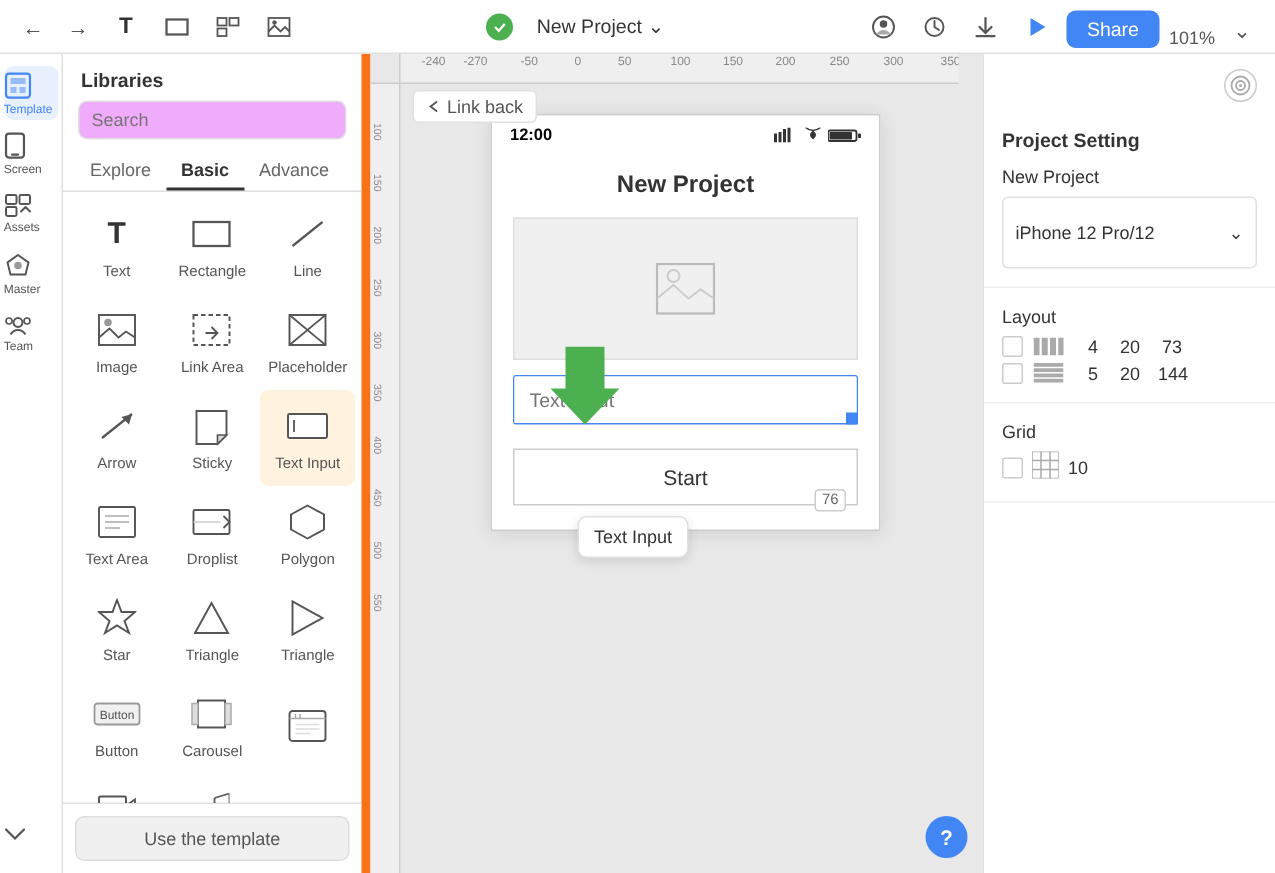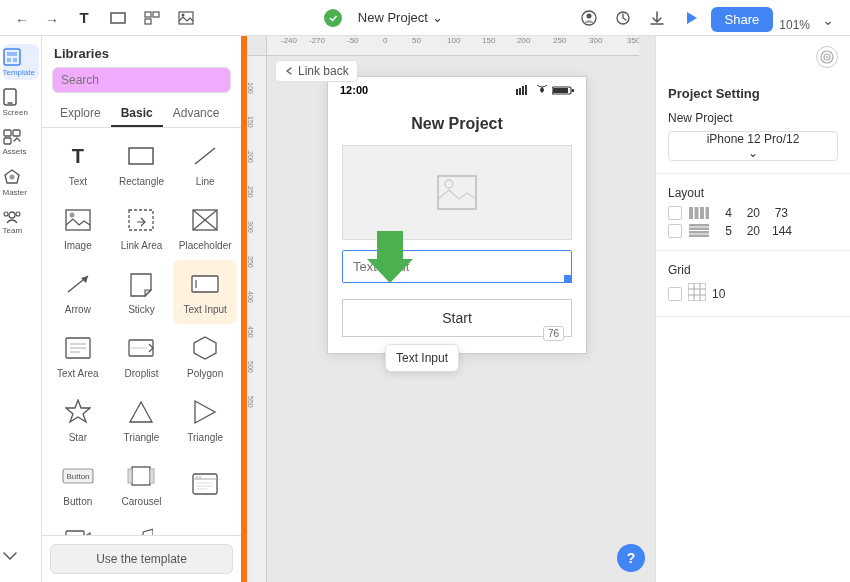--- a/index.html
+++ b/index.html
@@ -326,25 +326,24 @@
       font-weight: 500;
       color: #333;
       margin-bottom: 6px;
     }
     .device-selector {
       display: flex;
       align-items: center;
       justify-content: space-between;
       border: 1px solid #e0e0e0;
       border-radius: 4px;
-      padding: 0 8px;
+      padding: 16px 8px;
       font-size: 12px;
       color: #333;
       cursor: pointer;
-      flex-direction: column;
     }
     .layout-section {}
     .layout-grid {
       display: flex;
       flex-direction: column;
       gap: 4px;
     }
     .layout-row {
       display: flex;
       align-items: center;

